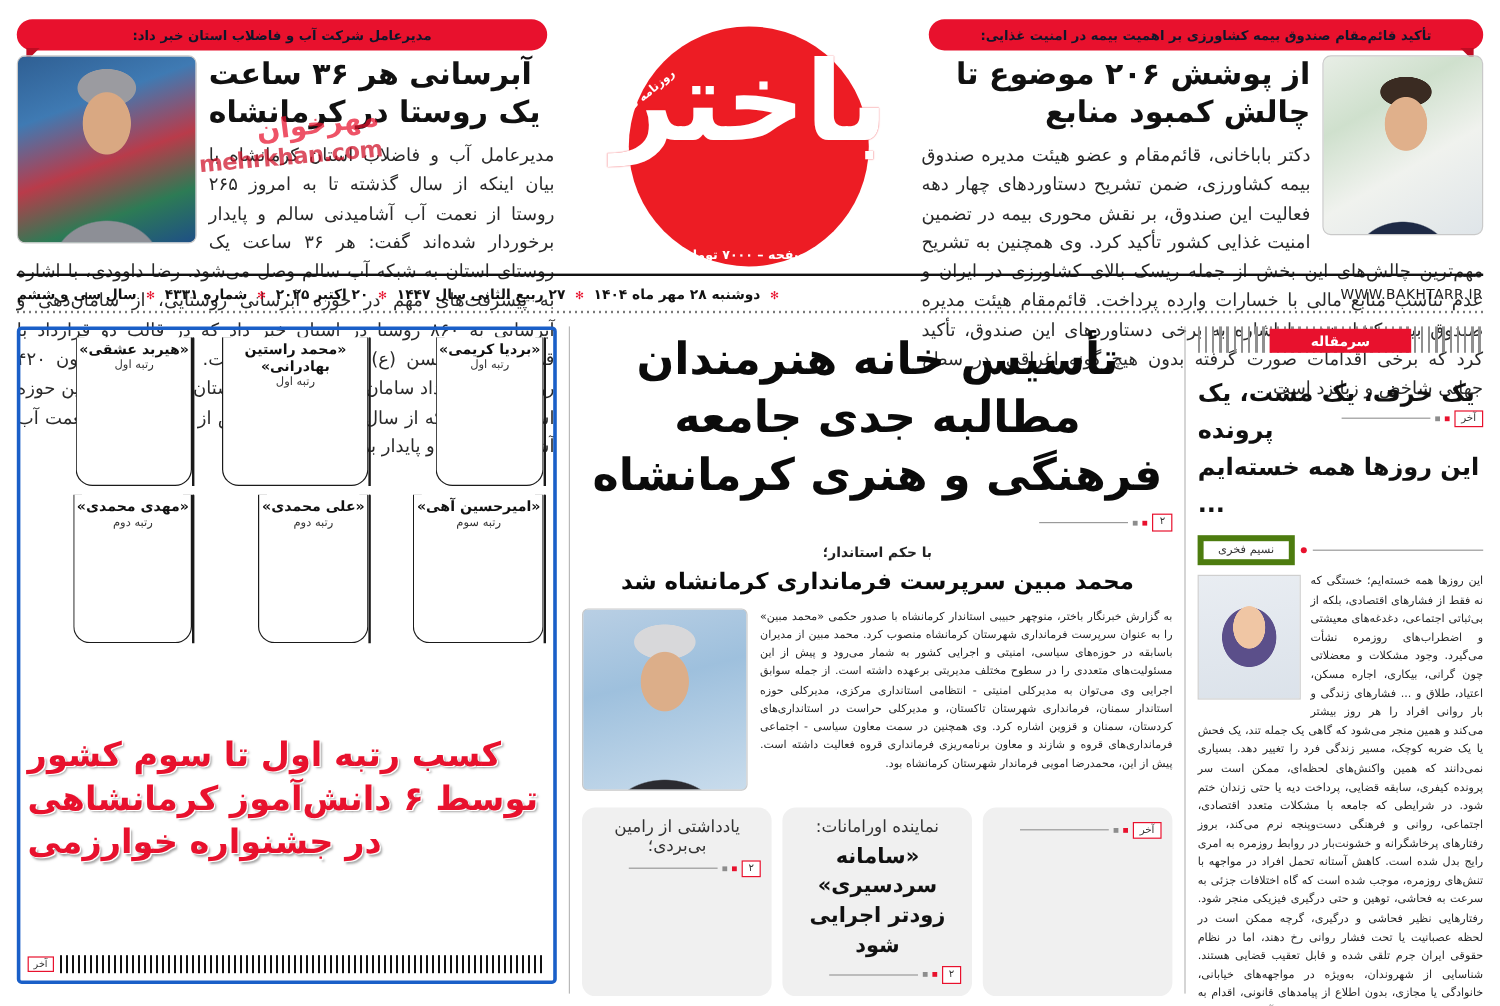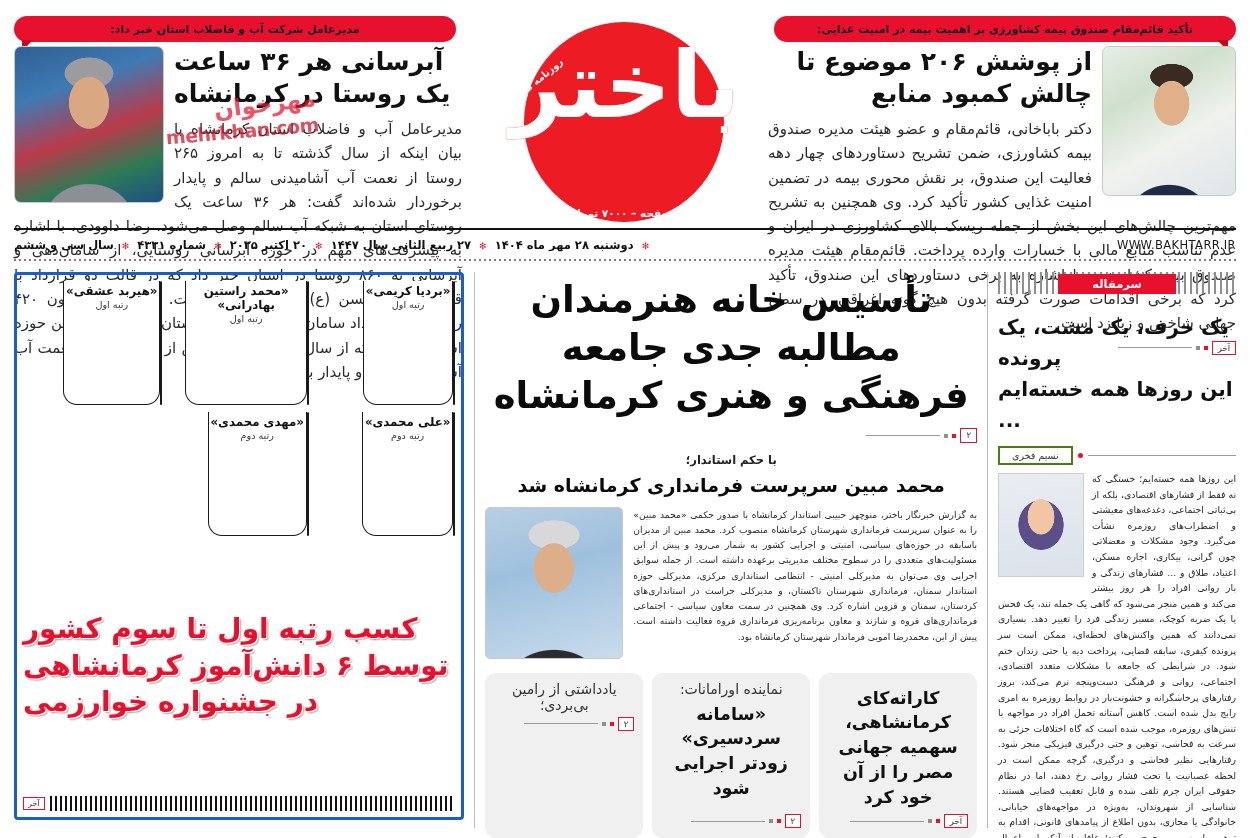--- a/index.html
+++ b/index.html
@@ -156,21 +156,21 @@
   .edit-head .lbl {
     position: relative; background: #e8112d; color: #fff; font-size: 11.5px;
     font-weight: bold; padding: 3px 34px; z-index: 2;
   }
   .edit-title {
     text-align: left; font-size: 20px; font-weight: bold; line-height: 1.55;
     margin-top: 16px; color: #111;
   }
   .byline-row { display: flex; align-items: center; gap: 5px; margin: 10px 0 6px; }
   .byline {
-    border: 2px solid #4d7c0f; font-size: 9.5px; color: #333;
+    border: 5px solid #4d7c0f; font-size: 9.5px; color: #333;
     padding: 2px 12px; background: #fff;
   }
   .byline-row .dot { width: 5px; height: 5px; background: #e8112d; border-radius: 50%; }
   .byline-row .rule { flex: 1; height: 1px; background: #9a9a9a; }
   .edit-body { font-size: 9.3px; line-height: 1.68; text-align: justify; color: #262626; }
   .edit-photo {
     float: left; width: 86px; height: 104px; margin: 2px 8px 4px 0;
     border: 1px solid #cfcfcf; overflow: hidden;
   }
 
@@ -340,21 +340,20 @@
 
     <div class="sub-wrap">
       <div class="sub-body">به گزارش خبرنگار باختر، منوچهر حبیبی استاندار کرمانشاه با صدور حکمی «محمد مبین» را به عنوان سرپرست فرمانداری شهرستان کرمانشاه منصوب کرد. محمد مبین از مدیران باسابقه در حوزه‌های سیاسی، امنیتی و اجرایی کشور به شمار می‌رود و پیش از این مسئولیت‌های متعددی را در سطوح مختلف مدیریتی برعهده داشته است. از جمله سوابق اجرایی وی می‌توان به مدیرکلی امنیتی - انتظامی استانداری مرکزی، مدیرکلی حوزه استاندار سمنان، فرمانداری شهرستان تاکستان، و مدیرکلی حراست در استانداری‌های کردستان، سمنان و قزوین اشاره کرد. وی همچنین در سمت معاون سیاسی - اجتماعی فرمانداری‌های قروه و شازند و معاون برنامه‌ریزی فرمانداری قروه فعالیت داشته است. پیش از این، محمدرضا امویی فرماندار شهرستان کرمانشاه بود.</div>
       <div class="sub-photo ph-man3"></div>
     </div>
 
     <div class="teasers">
 
       <div class="teaser">
         <div class="tk"></div>
-        <div class="tt">کاراته‌کای کرمانشاهی، سهمیه جهانی مصر را از آن خود کرد</div>
         <div class="jump">
           <span class="box">آخر</span>
           <span class="dot"></span>
           <span class="sq"></span>
           <span class="rule"></span>
         </div>
       </div>
 
       <div class="teaser">
         <div class="tk">نماینده اورامانات:</div>
@@ -406,20 +405,27 @@
             <div class="nm">«هیربد عشقی»</div>
             <div class="rk">رتبه اول</div>
           </div>
         </div>
       </div>
 
       <div class="grid3" style="margin-top:7px">
         <div class="cell">
           <div class="pic ph-student"></div>
           <div class="cap">
+            <div class="nm">«امیرحسین آهی»</div>
+            <div class="rk">رتبه سوم</div>
+          </div>
+        </div>
+        <div class="cell">
+          <div class="pic ph-student"></div>
+          <div class="cap">
             <div class="nm">«علی محمدی»</div>
             <div class="rk">رتبه دوم</div>
           </div>
         </div>
         <div class="cell">
           <div class="pic ph-student"></div>
           <div class="cap">
             <div class="nm">«مهدی محمدی»</div>
             <div class="rk">رتبه دوم</div>
           </div>

